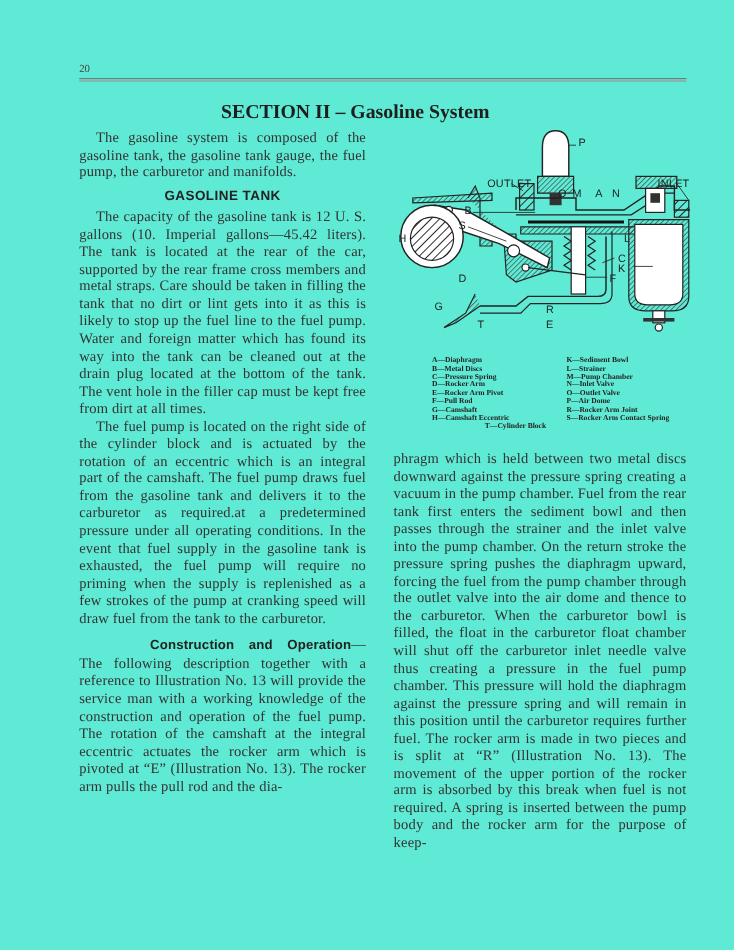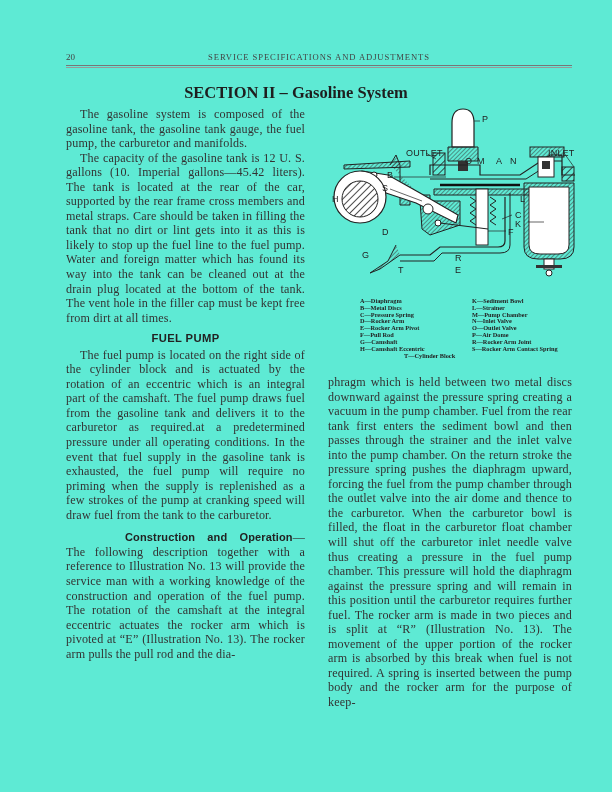--- a/index.html
+++ b/index.html
@@ -31,32 +31,31 @@
   .legend .litem { white-space: nowrap; }
   .legend .lbottom { position: absolute; left: 44px; top: 54.5px; white-space: nowrap; }
 </style>
 </head>
 <body>
 
 <div class="page">
 
   <div class="running-head">
     <span class="page-num">20</span>
-    <div class="head-title">SERVICE SPECIFICATIONS AND ADJUSTMENTS</div>
   </div>
   <div class="rule"></div>
 
   <div class="section-title">
     <span>SECTION II – Gasoline System</span>
   </div>
 
   <div class="col col-left">
     <p>The gasoline system is composed of the gasoline tank, the gasoline tank gauge, the fuel pump, the carburetor and manifolds.</p>
+    <p class="subhead">GASOLINE TANK</p>
     <p>The capacity of the gasoline tank is 12 U. S. gallons (10. Imperial gallons—45.42 liters). The tank is located at the rear of the car, supported by the rear frame cross members and metal straps. Care should be taken in filling the tank that no dirt or lint gets into it as this is likely to stop up the fuel line to the fuel pump. Water and foreign matter which has found its way into the tank can be cleaned out at the drain plug located at the bottom of the tank. The vent hole in the filler cap must be kept free from dirt at all times.</p>
-    <p class="subhead">FUEL PUMP</p>
     <p>The fuel pump is located on the right side of the cylinder block and is actuated by the rotation of an eccentric which is an integral part of the camshaft. The fuel pump draws fuel from the gasoline tank and delivers it to the carburetor as required.at a predetermined pressure under all operating conditions. In the event that fuel supply in the gasoline tank is exhausted, the fuel pump will require no priming when the supply is replenished as a few strokes of the pump at cranking speed will draw fuel from the tank to the carburetor.</p>
     <div class="gap"></div>
     <p><span class="run-in">Construction and Operation</span><span>—The following description together with a reference to Illustration No. 13 will provide the service man with a working knowledge of the construction and operation of the fuel pump. The rotation of the camshaft at the integral eccentric actuates the rocker arm which is pivoted at “E” (Illustration No. 13). The rocker arm pulls the pull rod and the dia-</span></p>
   </div>
 
   <div class="figure">
     <svg width="245" height="172" viewBox="0 0 245 172">
       <defs>
         <pattern id="hatch" width="3" height="3" patternUnits="userSpaceOnUse" patternTransform="rotate(45)">
           <line x1="0" y1="0" x2="0" y2="3" stroke="#333" stroke-width="1"></line>

